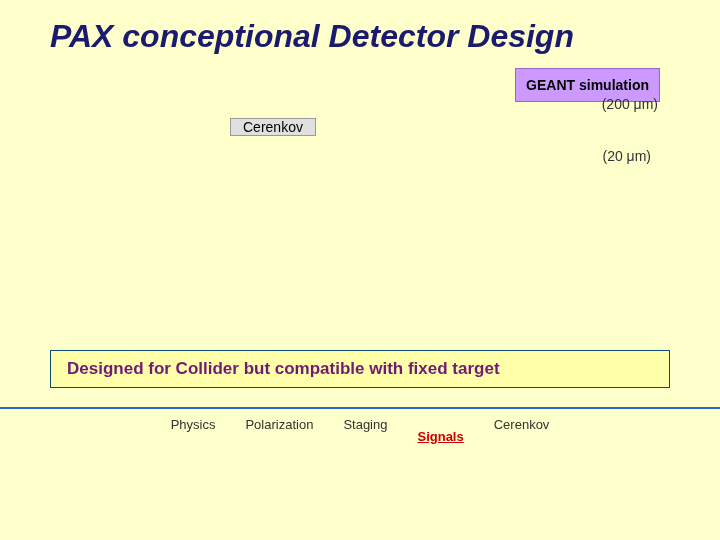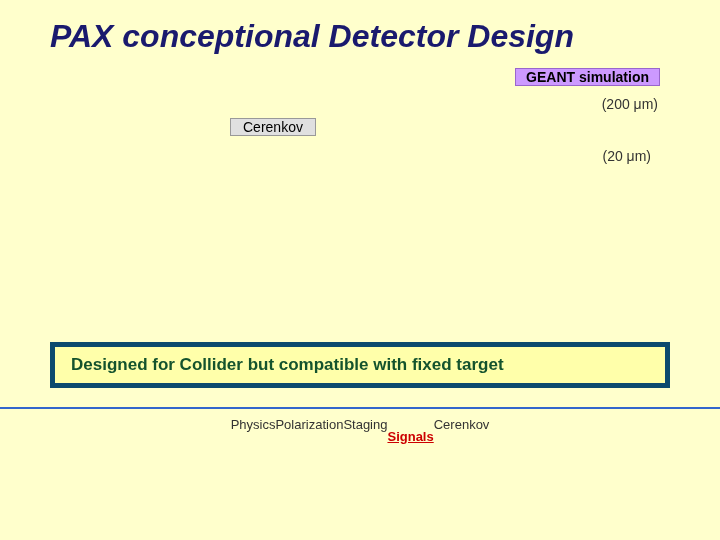--- a/index.html
+++ b/index.html
@@ -29,21 +29,21 @@
       color: #1a1a6e;
       font-style: italic;
     }
 
     .geant-box {
       position: absolute;
       top: 68px;
       right: 60px;
       background-color: #cc99ff;
       border: 1px solid #9966cc;
-      padding: 0 10px;
+      padding: 8px 10px;
       font-size: 14px;
       font-weight: bold;
       color: #000;
     }
 
     .label-200um {
       position: absolute;
       top: 96px;
       right: 62px;
       font-size: 14px;
@@ -68,37 +68,38 @@
       font-size: 14px;
       color: #333;
     }
 
     .bottom-text-box {
       position: absolute;
       bottom: 72px;
       left: 50px;
       right: 50px;
       background-color: #ffffaa;
-      border: 5px solid #0c4a6e;
+      border: 1px solid #0c4a6e;
       padding: 8px 16px;
       font-size: 17px;
       font-weight: bold;
-      color: #14532d;
+      color: #701a75;
       text-align: left;
     }
 
     .bottom-nav {
       position: absolute;
       bottom: 16px;
       left: 0;
       right: 0;
       border-top: 2px solid #3366cc;
       padding-top: 8px;
       display: flex;
       justify-content: center;
+      gap: 30px;
       font-size: 13px;
     }
 
     .nav-item {
       color: #333;
       cursor: pointer;
     }
 
     .nav-item.active {
       color: #cc0000;

